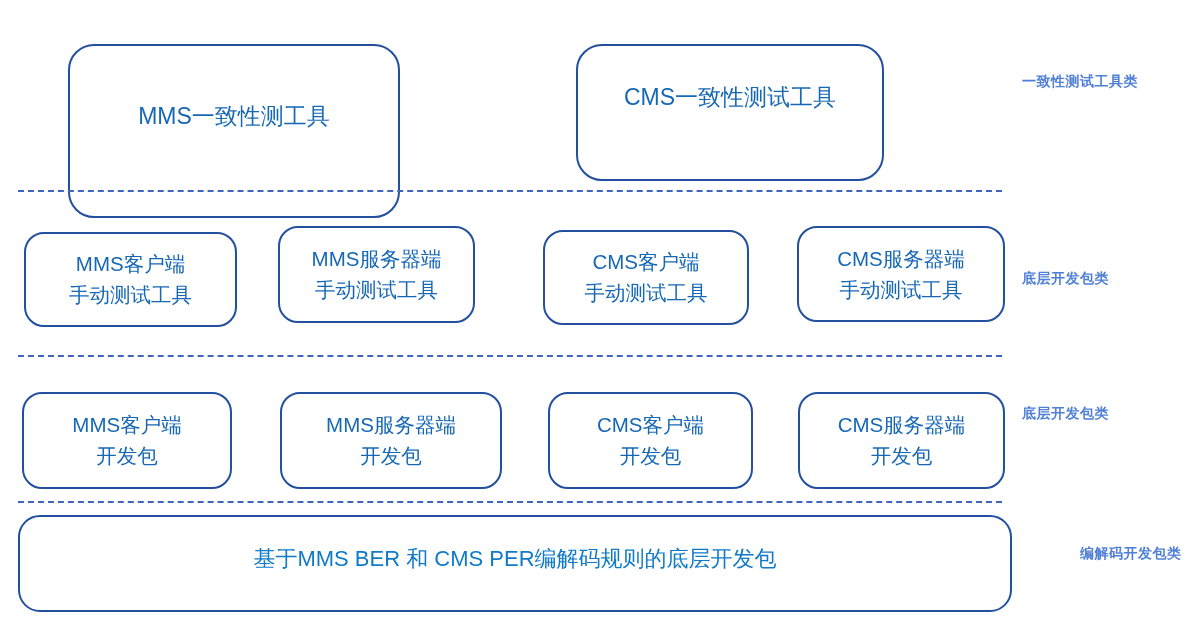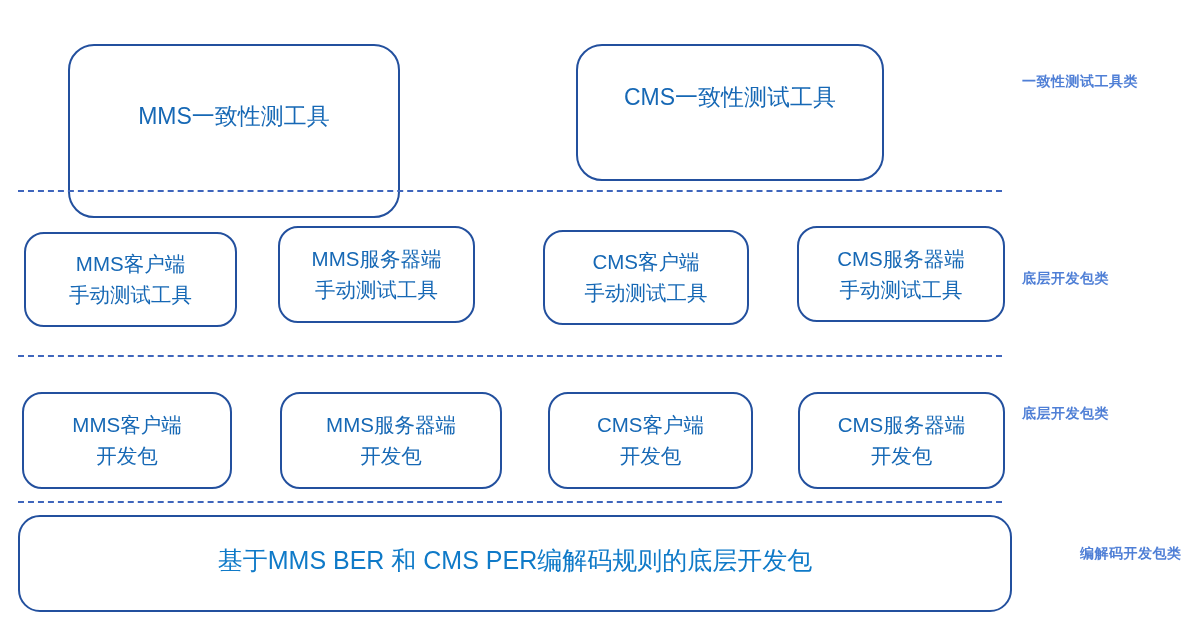--- a/index.html
+++ b/index.html
@@ -53,21 +53,21 @@
 
   
   .tier2, .tier3 {
     font-size: 20.5px;
     border-radius: 20px;
   }
   .tier2 .line-1, .tier3 .line-1 { margin-bottom: 5px; }
 
   
   .tier4 {
-    font-size: 25px;
+    font-size: 22px;
     border-radius: 22px;
     color: #0f7ac8;
     justify-content: flex-start;
     padding-top: 28px;
   }
 
   
   .divider {
     position: absolute;
     height: 0;

